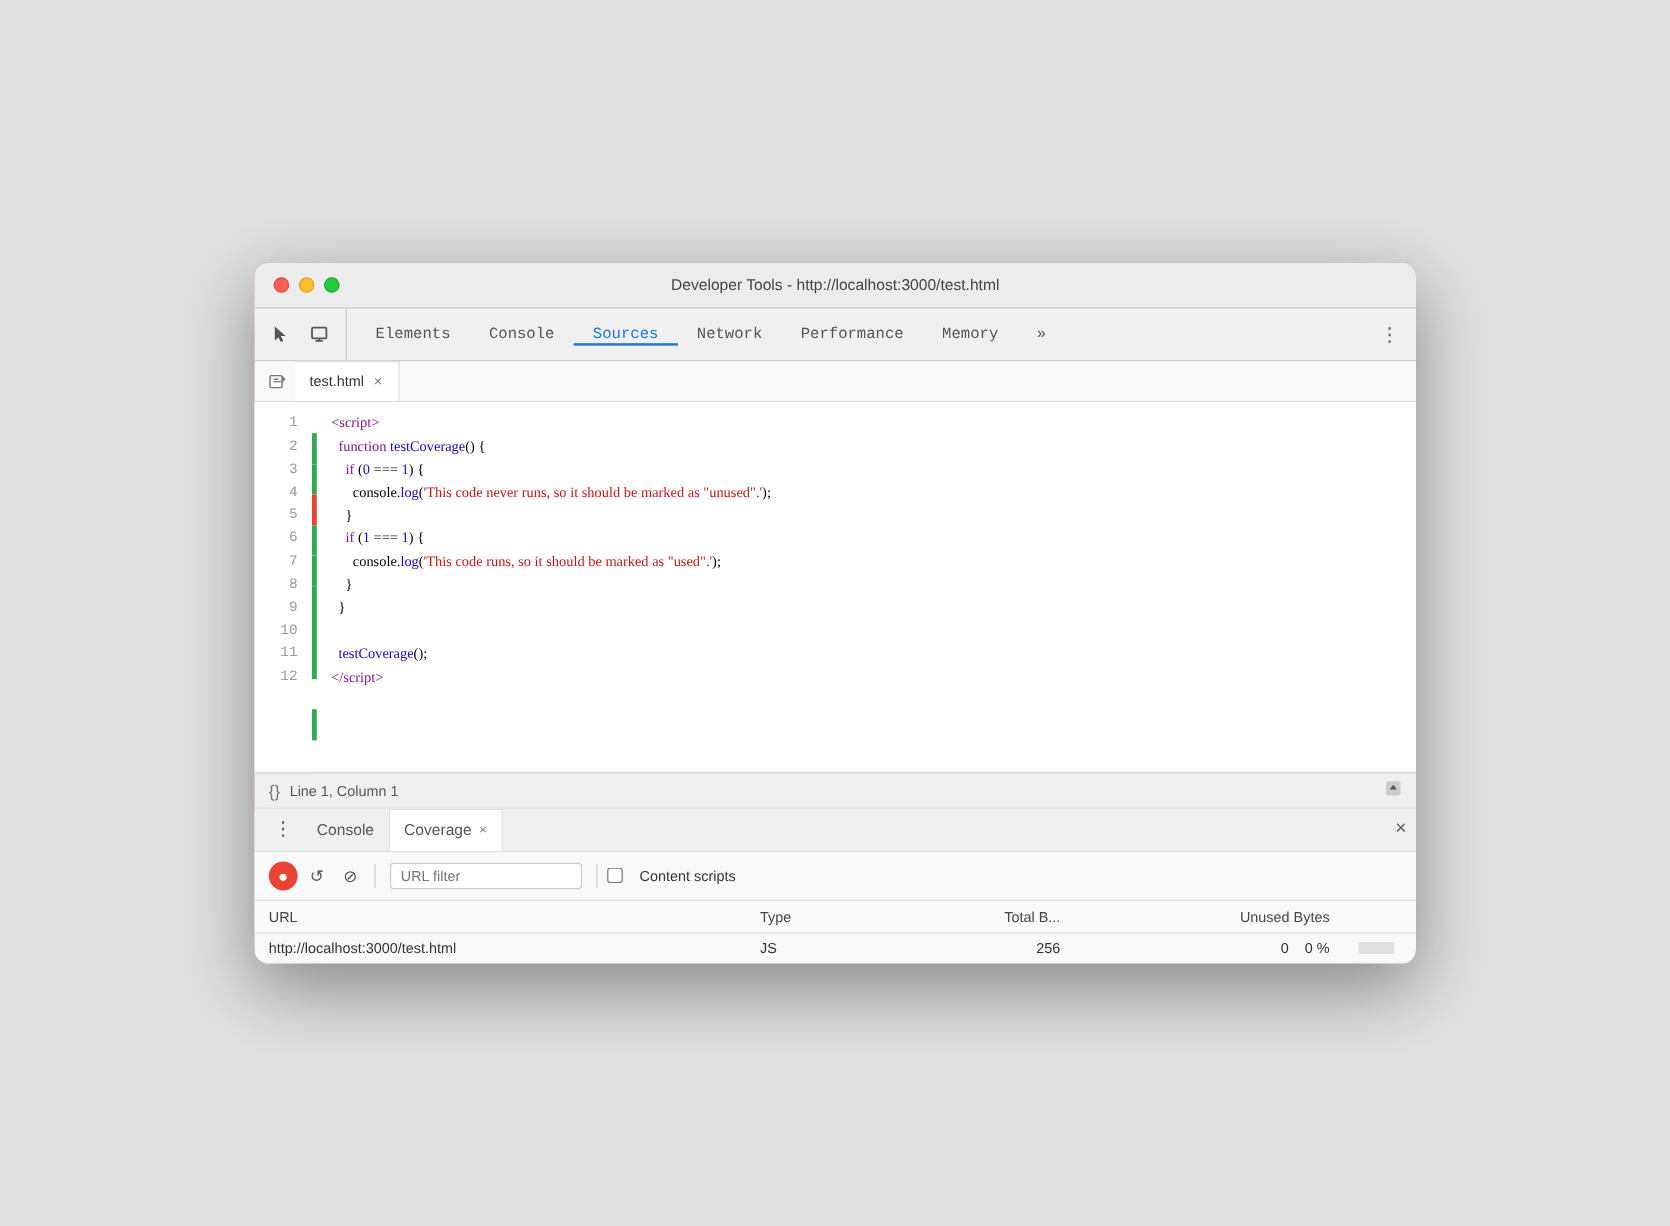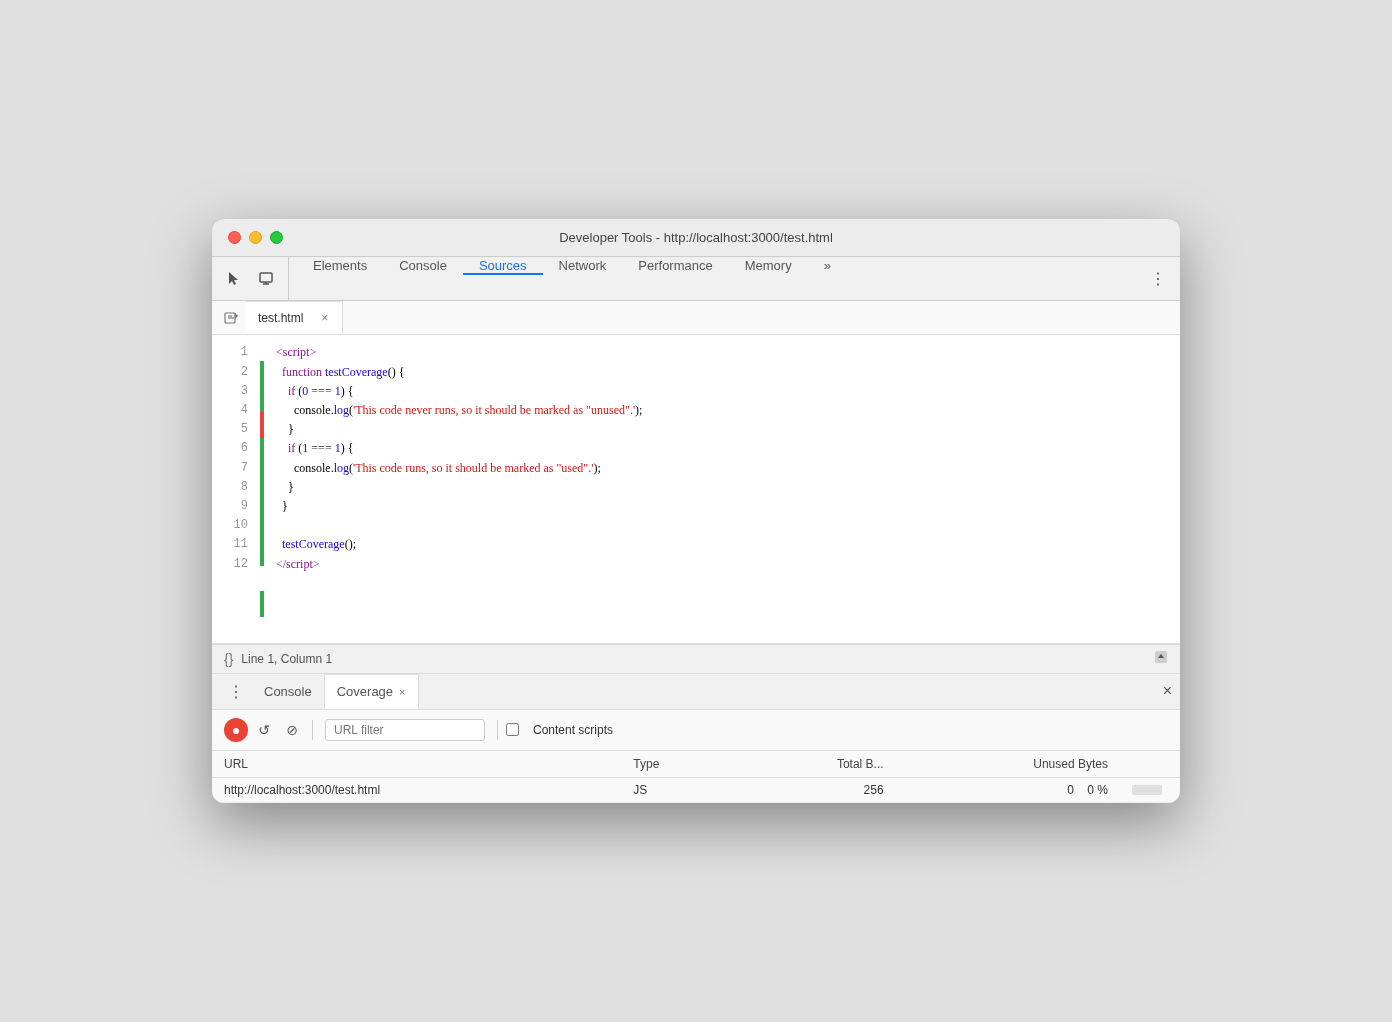--- a/index.html
+++ b/index.html
@@ -73,21 +73,22 @@
       justify-content: center;
       border-radius: 4px;
       cursor: pointer;
       color: #555;
       font-size: 16px;
       background: none;
       border: none;
     }
     .tabs {
       display: flex;
-      align-items: flex-start;
+      align-items: center;
+      font-family: Liberation Mono, monospace;
     }
     .tab {
       padding: 0 16px;
       display: flex;
       align-items: center;
       font-size: 13px;
       color: #555;
       cursor: pointer;
       border-bottom: 2px solid transparent;
       position: relative;
@@ -130,21 +131,21 @@
       width: 30px;
       display: flex;
       align-items: center;
       justify-content: center;
       color: #777;
       font-size: 14px;
     }
     .file-tab {
       display: flex;
       align-items: center;
-      gap: 16px;
+      gap: 6px;
       padding: 0 12px;
       font-size: 12px;
       background: #fff;
       border-right: 1px solid #ddd;
       border-top: 1px solid #ddd;
       cursor: pointer;
       color: #333;
     }
     .file-tab-close {
       font-size: 12px;

